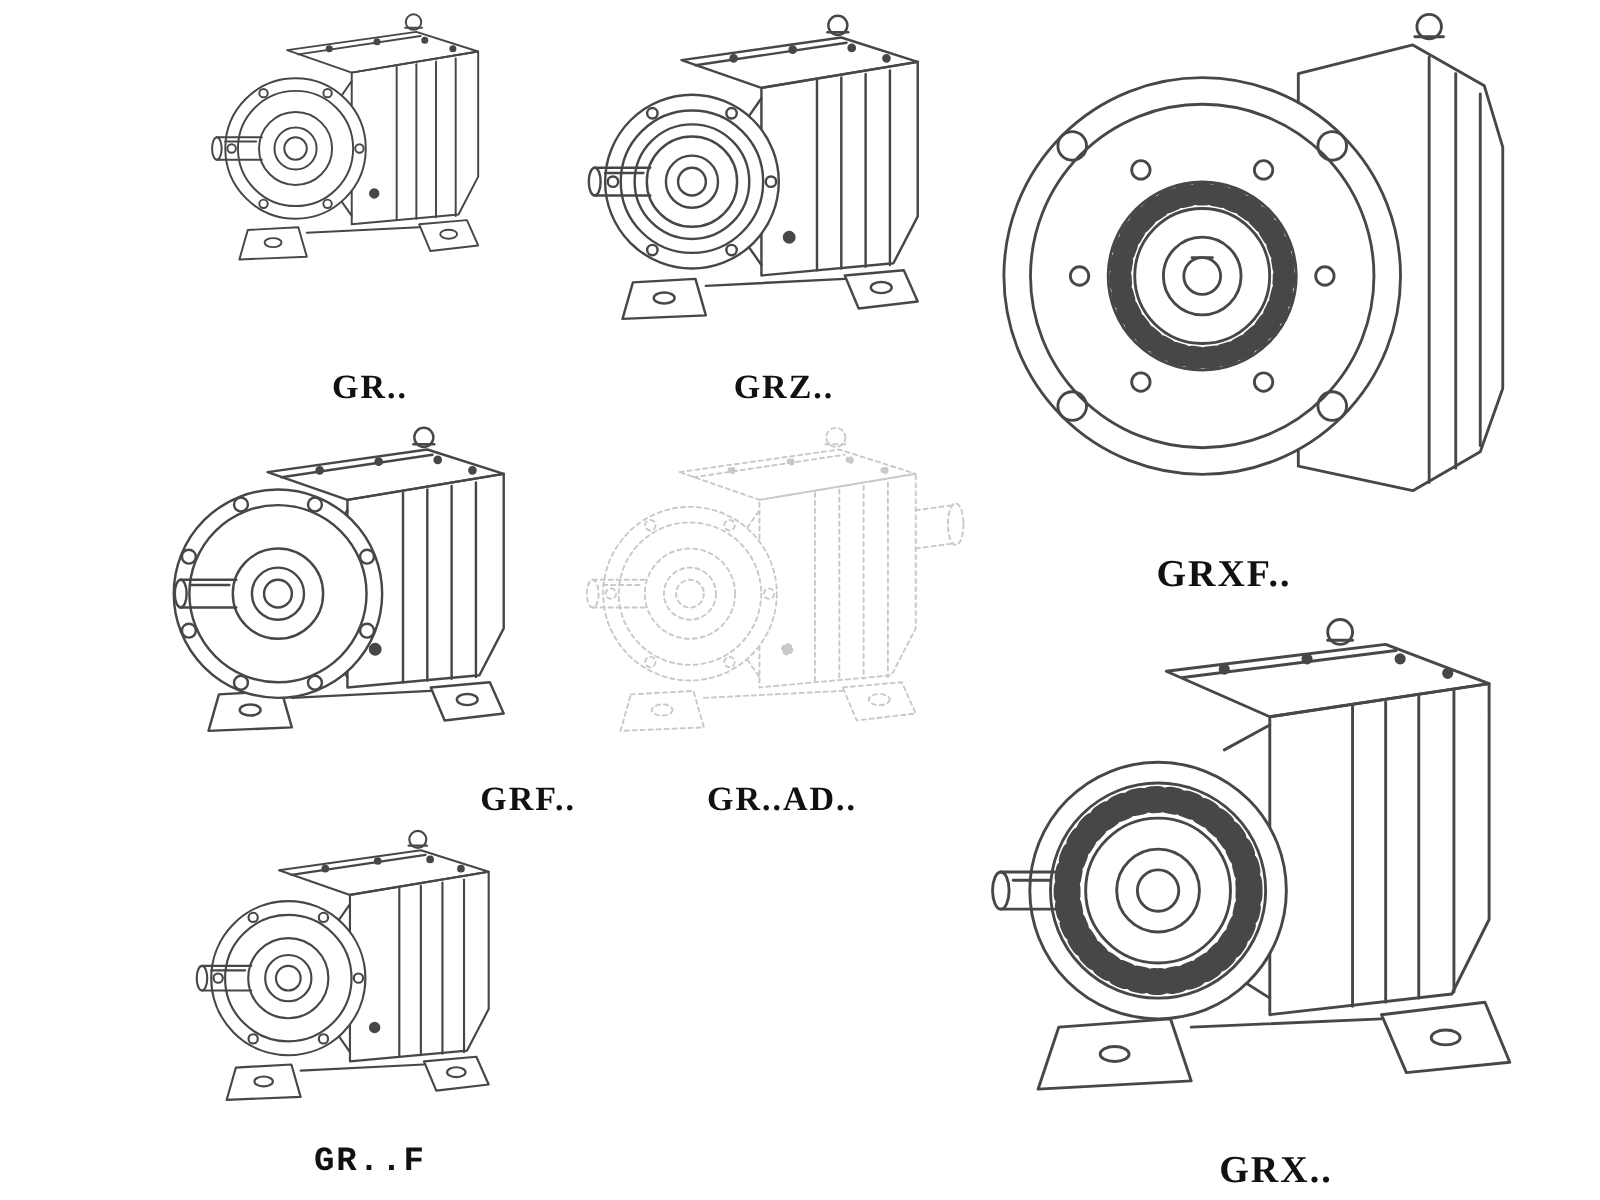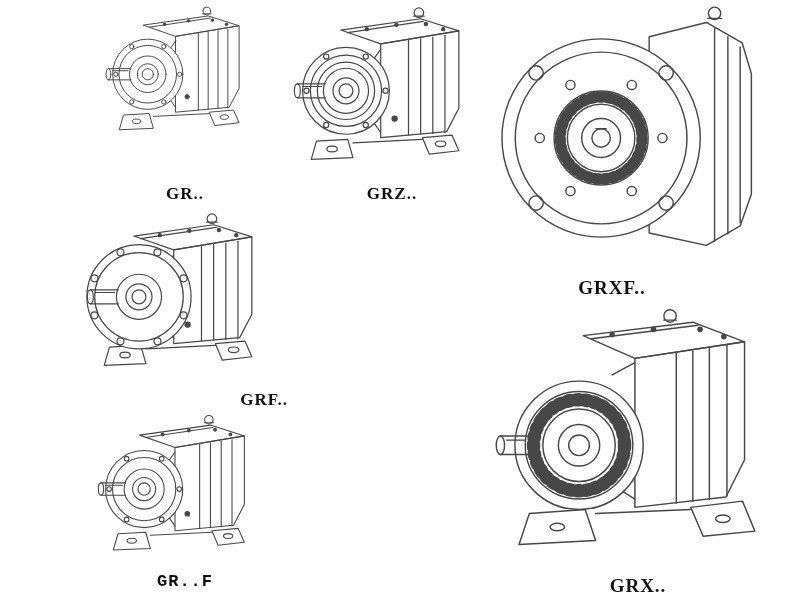--- a/index.html
+++ b/index.html
@@ -153,20 +153,32 @@
   </div>
 
   <div class="figure" style="left:82px;top:210px;width:206px;height:202px;align-items:flex-end;">
     <svg class="drawing" viewBox="0 0 230 205" preserveAspectRatio="xMidYMid meet">
       <use href="#gb-body"></use>
         <use href="#gb-front-flange"></use>
     </svg>
     <div class="label">GRF..</div>
   </div>
 
+  <div class="figure" style="left:288px;top:210px;width:206px;height:202px;">
+    <svg class="drawing" viewBox="0 0 230 205" preserveAspectRatio="xMidYMid meet">
+      <g class="faded">
+        <use href="#gb-body"></use>
+          <use href="#gb-front-plain"></use>
+        <path d="M192,52 L214,49"></path>
+        <path d="M192,74 L214,71"></path>
+        <ellipse cx="215" cy="60" rx="4.5" ry="12"></ellipse>
+      </g>
+    </svg>
+    <div class="label">GR..AD..</div>
+  </div>
 
   <div class="figure" style="left:82px;top:412px;width:206px;height:182px;font-family:Liberation Mono, monospace;">
     <svg class="drawing" viewBox="0 0 230 205" preserveAspectRatio="xMidYMid meet">
       <use href="#gb-body"></use>
         <use href="#gb-front-plain"></use>
     </svg>
     <div class="label">GR..F</div>
   </div>
 
 

